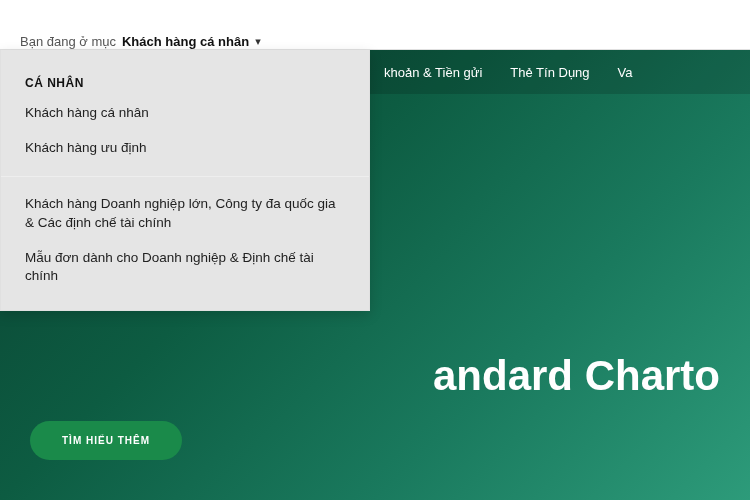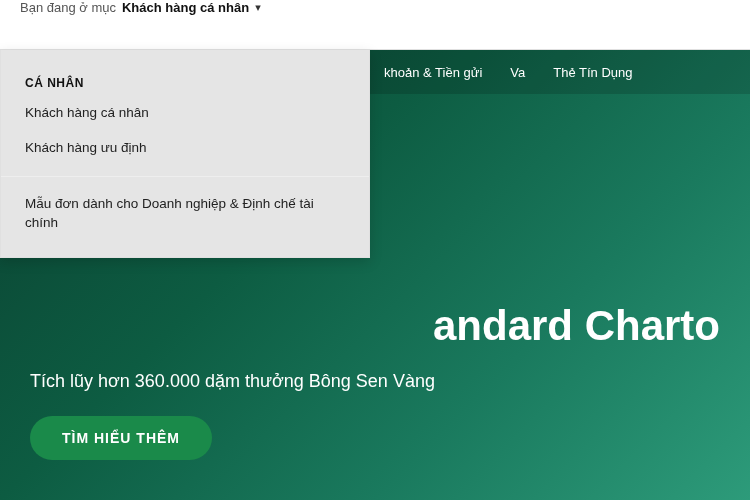--- a/index.html
+++ b/index.html
@@ -20,21 +20,21 @@
       z-index: 0;
     }
 
     
     .navbar {
       position: relative;
       z-index: 10;
       background: #ffffff;
       height: 50px;
       display: flex;
-      align-items: flex-start;
+      align-items: flex-end;
       padding: 0 20px;
       border-bottom: 1px solid #e0e0e0;
     }
 
     .navbar-left {
       display: flex;
       align-items: center;
       gap: 6px;
       font-size: 13px;
       color: #333;
@@ -119,21 +119,21 @@
       font-size: 18px;
       color: #ffffff;
       font-weight: 500;
       margin-bottom: 24px;
     }
 
     .cta-button {
       display: inline-block;
       background: #1a8a4a;
       color: #ffffff;
-      font-size: 14px;
+      font-size: 10px;
       font-weight: 700;
       letter-spacing: 1px;
       padding: 14px 32px;
       border-radius: 30px;
       cursor: pointer;
       border: none;
       width: fit-content;
     }
 
     
@@ -174,32 +174,32 @@
   </div>
 </div>
 
 <div class="dropdown">
   <div class="dropdown-section-title">CÁ NHÂN</div>
   <div class="dropdown-item">Khách hàng cá nhân</div>
   <div class="dropdown-item">Khách hàng ưu định</div>
 
   <div class="dropdown-divider"></div>
 
+  <div class="dropdown-item">Khách hàng Doanh nghiệp lớn, Công ty đa quốc gia &amp; Các định chế tài chính</div>
   <div class="dropdown-item">Mẫu đơn dành cho Doanh nghiệp &amp; Định chế tài chính</div>
 </div>
 
 <div class="top-nav-items">
   <div class="top-nav-item">
     <span>khoản &amp; Tiền gửi</span>
   </div>
   <div class="top-nav-item">
+    <span>Thẻ Tín Dụng</span>
+  </div>
+  <div class="top-nav-item">
     <span>Va</span>
-  </div>
-  <div class="top-nav-item">
-    <span>Thẻ Tín Dụng</span>
   </div>
 </div>
 
 <div class="hero-content">
   <div class="hero-title">andard Charto</div>
-  <div class="hero-subtitle">Tích lũy hơn 360.000 dặm thưởng Bông Sen Vàng</div>
   <button class="cta-button">TÌM HIỂU THÊM</button>
 </div>
 
 </body></html>

